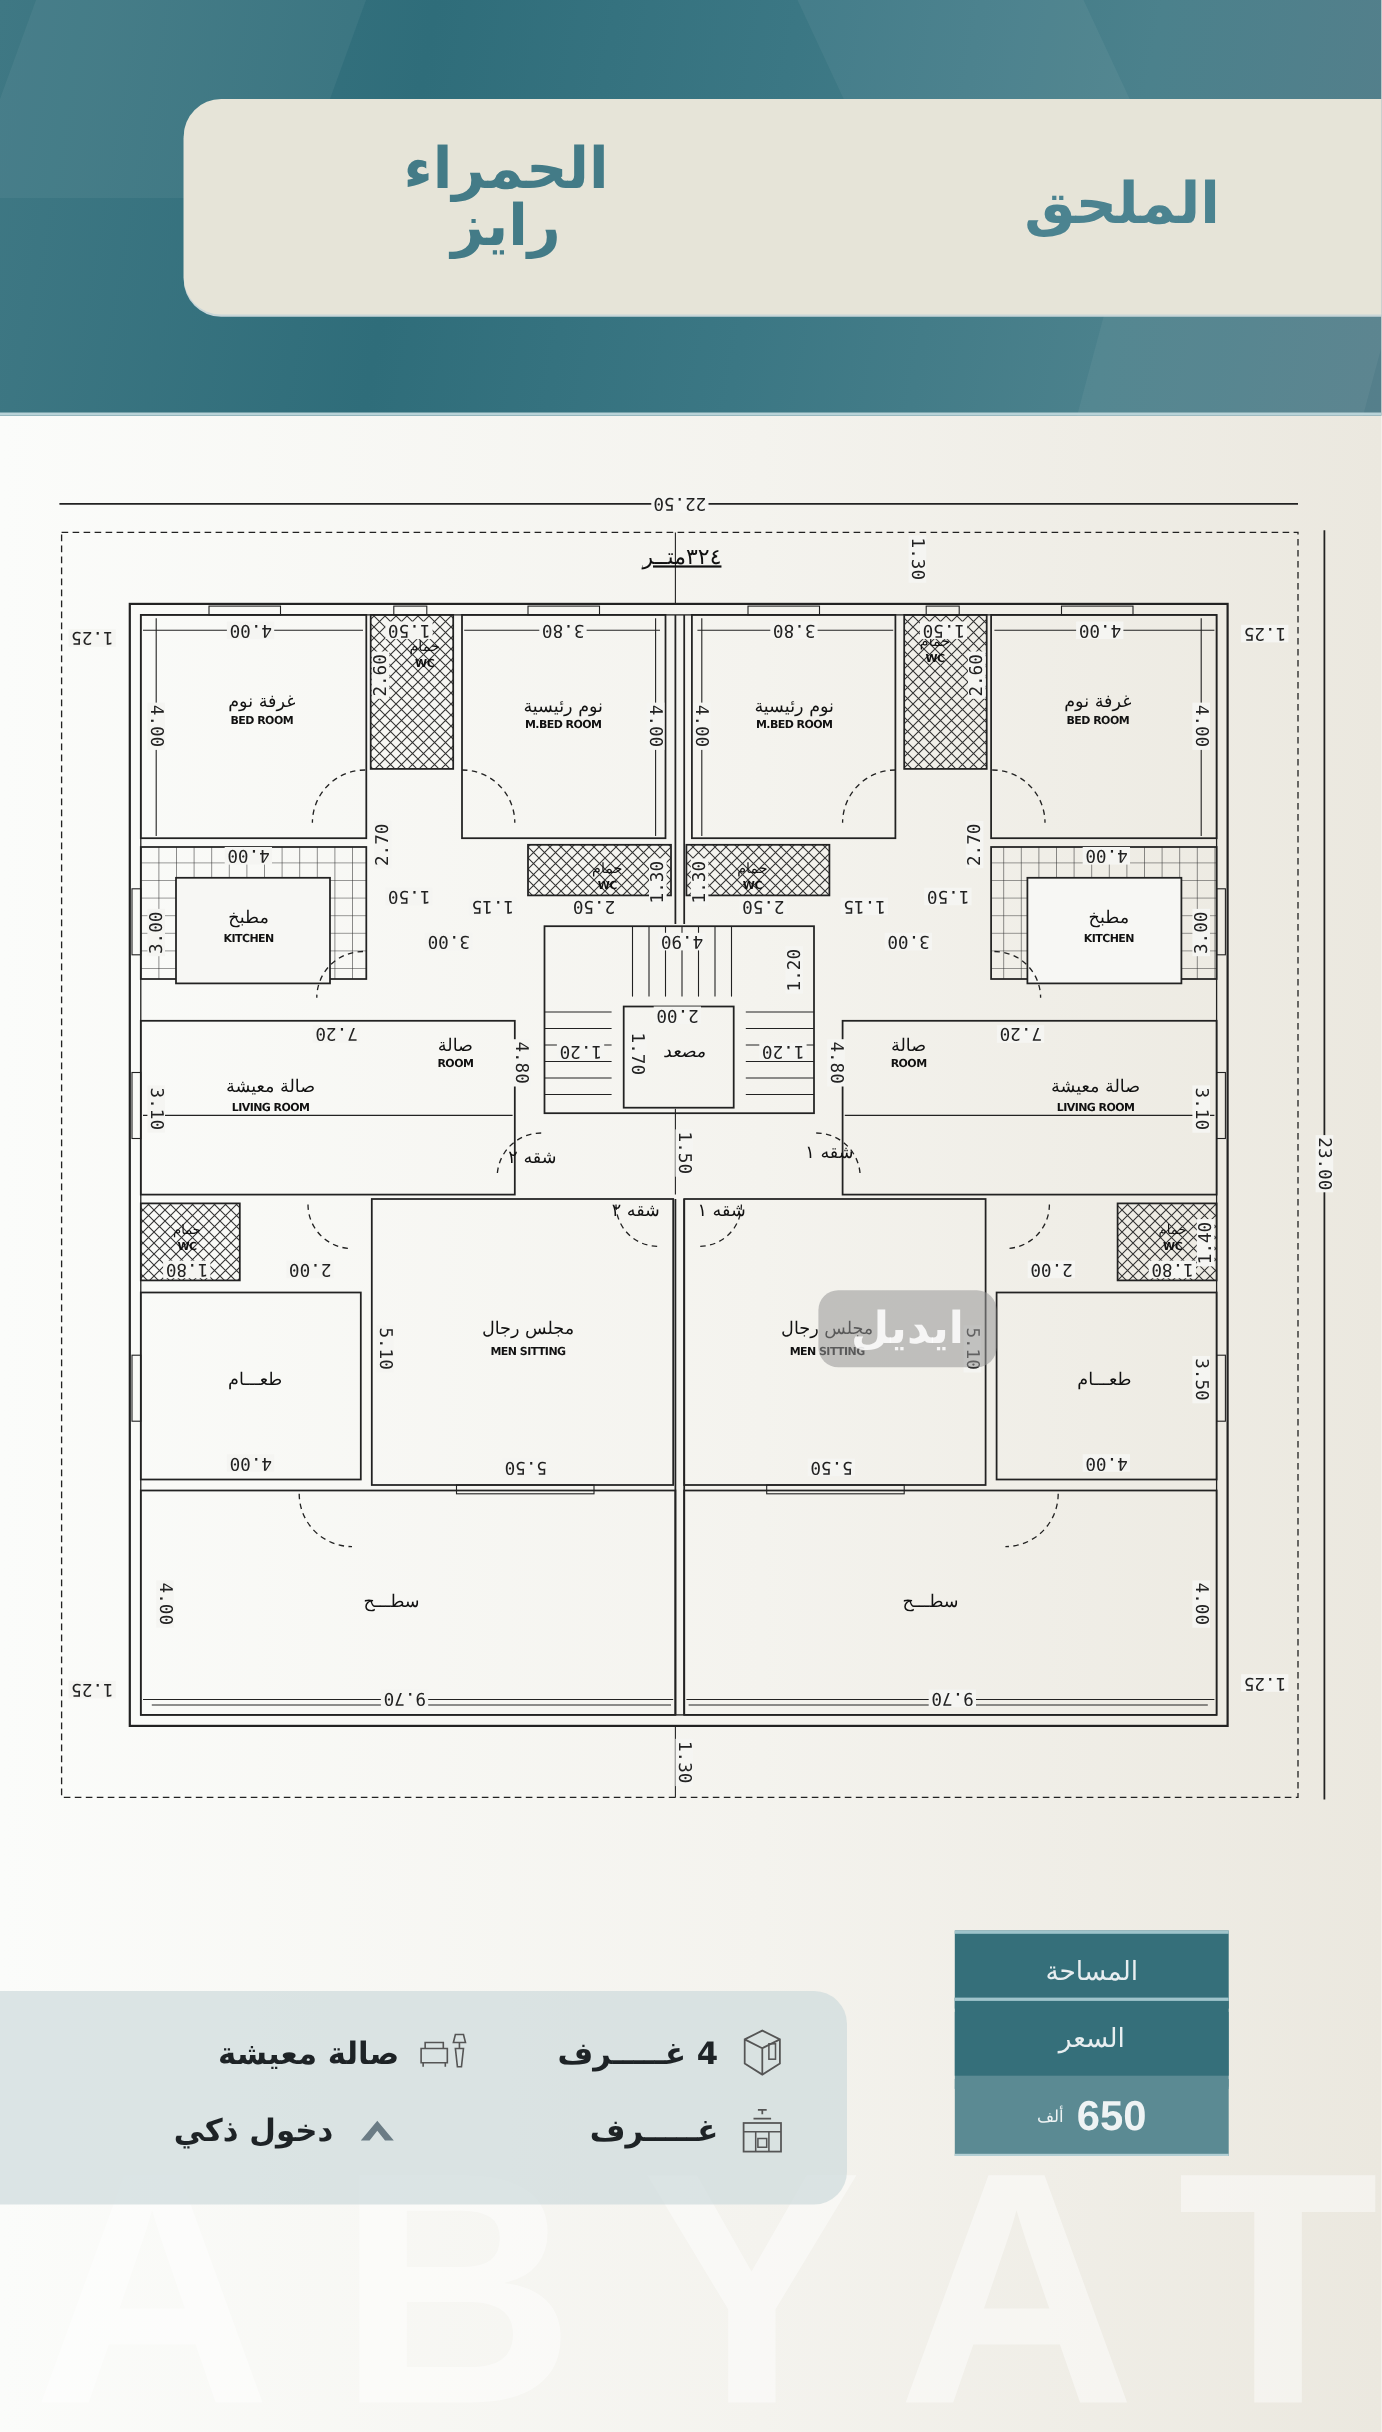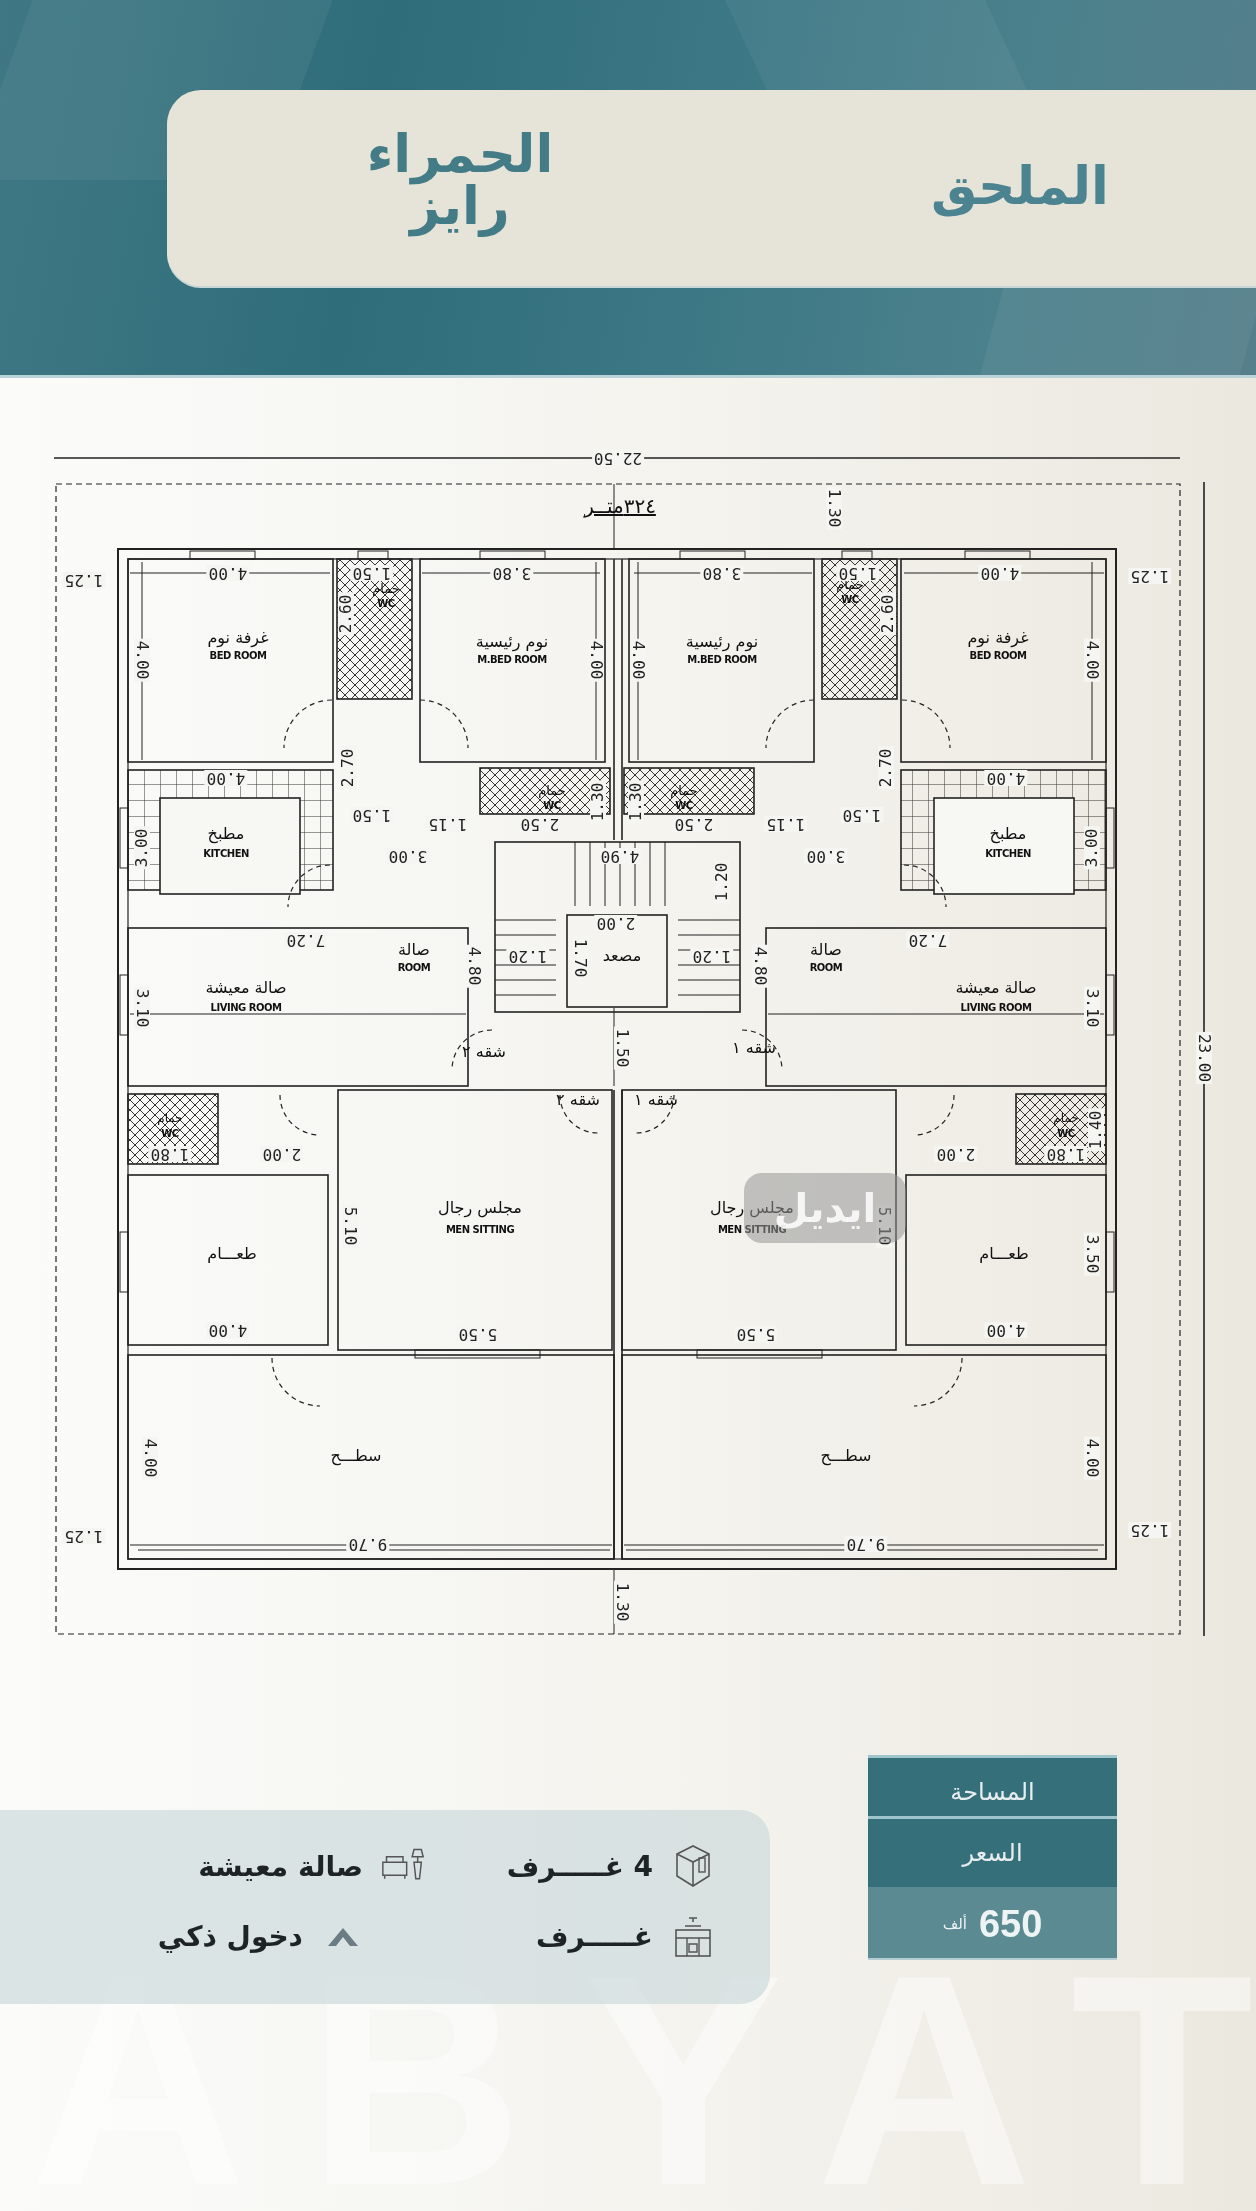--- a/index.html
+++ b/index.html
@@ -262,21 +262,21 @@
   <div class="lbl ar" style="left:386px;top:210px;font-size:13px;">حمام</div>
   <div class="lbl en" style="left:386px;top:226px;">WC</div>
   <div class="lbl ar" style="left:226px;top:456px;">مطبخ</div>
   <div class="lbl en" style="left:226px;top:476px;">KITCHEN</div>
   <div class="lbl ar" style="left:552px;top:412px;font-size:13px;">حمام</div>
   <div class="lbl en" style="left:552px;top:428px;">WC</div>
   <div class="lbl ar" style="left:414px;top:572px;">صالة</div>
   <div class="lbl en" style="left:414px;top:590px;">ROOM</div>
   <div class="lbl ar" style="left:246px;top:610px;">صالة معيشة</div>
   <div class="lbl en" style="left:246px;top:630px;">LIVING ROOM</div>
-  <div class="lbl ar" style="left:622px;top:578px;">مصعد</div>
+  <div class="lbl ar" style="left:622px;top:578px;font-style:italic;">مصعد</div>
   <div class="lbl ar" style="left:484px;top:674px;">شقه ٢</div>
   <div class="lbl ar" style="left:754px;top:670px;">شقه ١</div>
   <div class="lbl ar" style="left:578px;top:722px;">شقه ٢</div>
   <div class="lbl ar" style="left:656px;top:722px;">شقه ١</div>
   <div class="lbl ar" style="left:170px;top:740px;font-size:12px;">حمام</div>
   <div class="lbl en" style="left:170px;top:756px;">WC</div>
   <div class="lbl ar" style="left:480px;top:830px;">مجلس رجال</div>
   <div class="lbl en" style="left:480px;top:852px;">MEN SITTING</div>
   <div class="lbl ar" style="left:232px;top:876px;">طعـــام</div>
   <div class="lbl ar" style="left:356px;top:1078px;">سطـــح</div>

